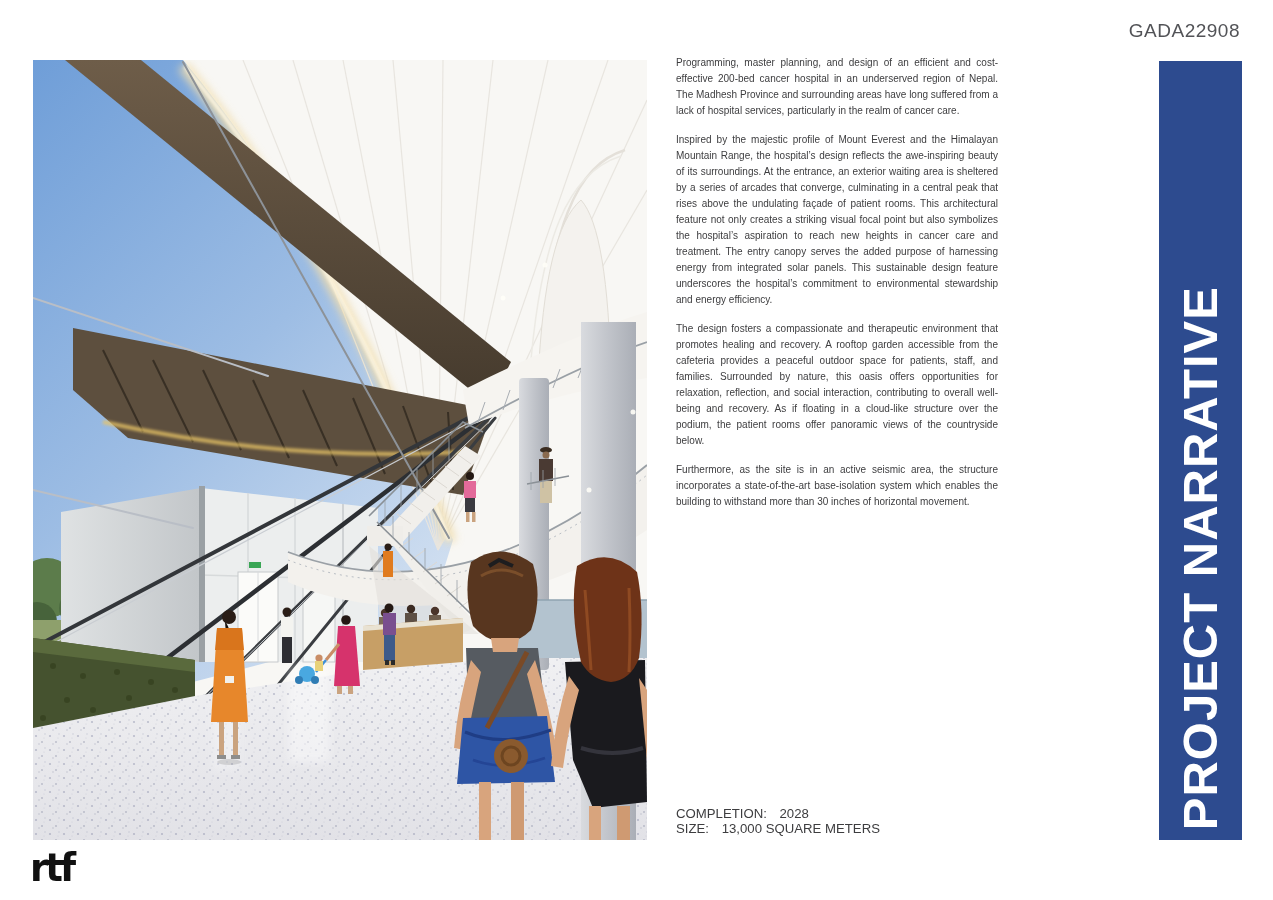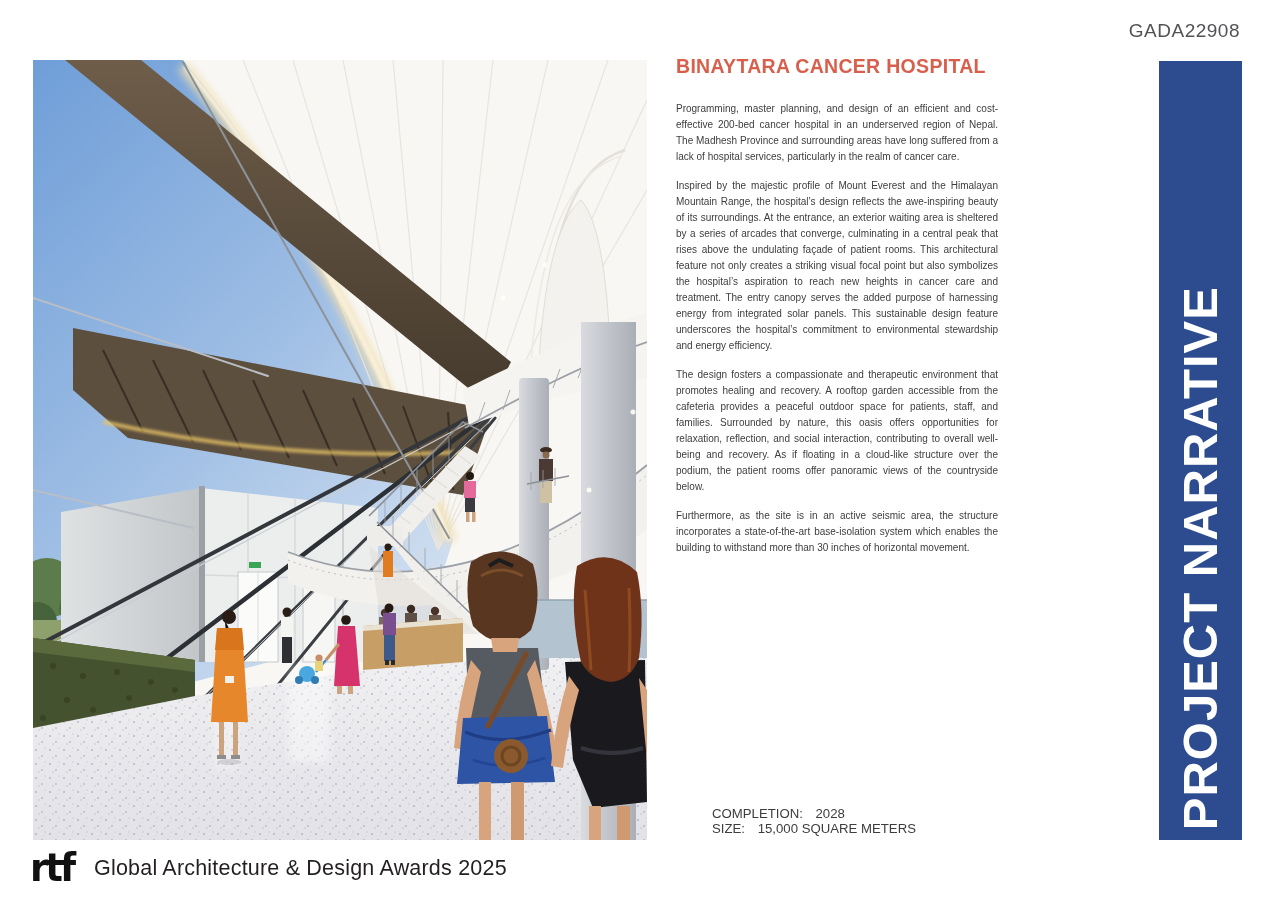--- a/index.html
+++ b/index.html
@@ -10,32 +10,32 @@
   
   .photo{position:absolute;left:33px;top:60px;width:614px;height:780px;overflow:hidden;}
   .photo svg{display:block;}
   
   .narrative{position:absolute;left:676px;top:55px;width:322px;color:#3d3d3f;}
   .narrative h1{margin:0 0 24px 0;font-size:19.5px;line-height:22px;font-weight:bold;
                 color:#d95f4d;letter-spacing:.3px;}
   .narrative p{margin:0 0 13px 0;font-size:10px;line-height:16px;text-align:justify;}
   .narrative p:last-child{margin-bottom:8px;}
   
-  .facts{position:absolute;left:712px;top:806px;font-size:13.2px;line-height:15px;color:#3d3d3f;}
+  .facts{position:absolute;left:676px;top:806px;font-size:13.2px;line-height:15px;color:#3d3d3f;}
   .facts .row{white-space:nowrap;}
   .facts .lbl{display:inline-block;}
   .facts .val{display:inline-block;margin-left:9px;}
   
   .banner{position:absolute;left:1159px;top:61px;width:83px;height:779px;background:#2d4b8f;
           display:flex;justify-content:center;align-items:flex-end;}
   .banner .vtext{writing-mode:vertical-rl;transform:rotate(180deg);color:#ffffff;
           font-weight:bold;font-size:49px;letter-spacing:1px;line-height:83px;
           padding-top:10px;white-space:nowrap;}
   
-  .footer{position:absolute;left:30px;top:848px;display:flex;align-items:center;gap:13px;}
+  .footer{position:absolute;left:30px;top:848px;display:flex;align-items:center;}
   .logo{font-family:"DejaVu Sans",sans-serif;font-weight:900;font-size:37px;color:#111;
         letter-spacing:-3px;line-height:40px;margin-right:8px;transform:scaleY(1.05);}
   .ftitle{font-size:21.5px;color:#231f20;letter-spacing:.2px;}
 </style>
 </head>
 <body>
 
 <div class="page">
 
   <div class="code">GADA22908</div>
@@ -354,40 +354,38 @@
       <g fill="#fffef8" opacity="0.9">
         <circle cx="470" cy="238" r="2.5"></circle>
           <circle cx="512" cy="205" r="2.5"></circle>
         <circle cx="556" cy="430" r="2.5"></circle>
           <circle cx="600" cy="352" r="2.5"></circle>
       </g>
     </svg>
   </div>
 
   <div class="narrative">
-    <h1>BINAYTARA CANCER HOSPITAL</h1>
     <p>Programming, master planning, and design of an efficient and cost-effective 200-bed cancer hospital in an underserved region of Nepal. The Madhesh Province and surrounding areas have long suffered from a lack of hospital services, particularly in the realm of cancer care.</p>
     <p>Inspired by the majestic profile of Mount Everest and the Himalayan Mountain Range, the hospital’s design reflects the awe-inspiring beauty of its surroundings. At the entrance, an exterior waiting area is sheltered by a series of arcades that converge, culminating in a central peak that rises above the undulating façade of patient rooms. This architectural feature not only creates a striking visual focal point but also symbolizes the hospital’s aspiration to reach new heights in cancer care and treatment.  The entry canopy serves the added purpose of harnessing energy from integrated solar panels. This sustainable design feature underscores the hospital’s commitment to environmental stewardship and energy efficiency.</p>
     <p>The design fosters a compassionate and therapeutic environment that promotes healing and recovery.  A rooftop garden accessible from the cafeteria provides a peaceful outdoor space for patients, staff, and families. Surrounded by nature, this oasis offers opportunities for relaxation, reflection, and social interaction, contributing to overall well-being and recovery.  As if floating in a cloud-like structure over the podium, the patient rooms offer panoramic views of the countryside below.</p>
     <p>Furthermore, as the site is in an active seismic area, the structure incorporates a state-of-the-art base-isolation system which enables the building to withstand more than 30 inches of horizontal movement.</p>
   </div>
 
   <div class="facts">
     <div class="row">
       <span class="lbl">COMPLETION:</span>
       <span class="val">2028</span>
     </div>
     <div class="row">
       <span class="lbl">SIZE:</span>
-      <span class="val">15,000 SQUARE METERS</span>
+      <span class="val">13,000 SQUARE METERS</span>
     </div>
   </div>
 
   <div class="banner">
     <span class="vtext">PROJECT NARRATIVE</span>
   </div>
 
   <div class="footer">
     <span class="logo">rtf</span>
-    <span class="ftitle">Global Architecture &amp; Design Awards 2025</span>
   </div>
 
 </div>
 
 </body></html>

